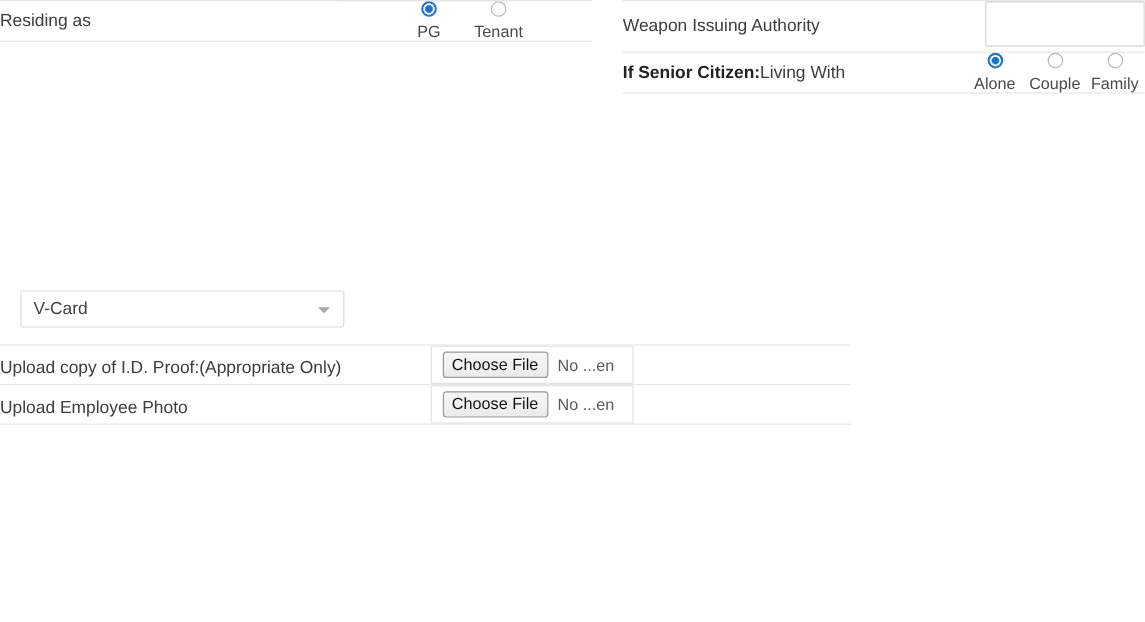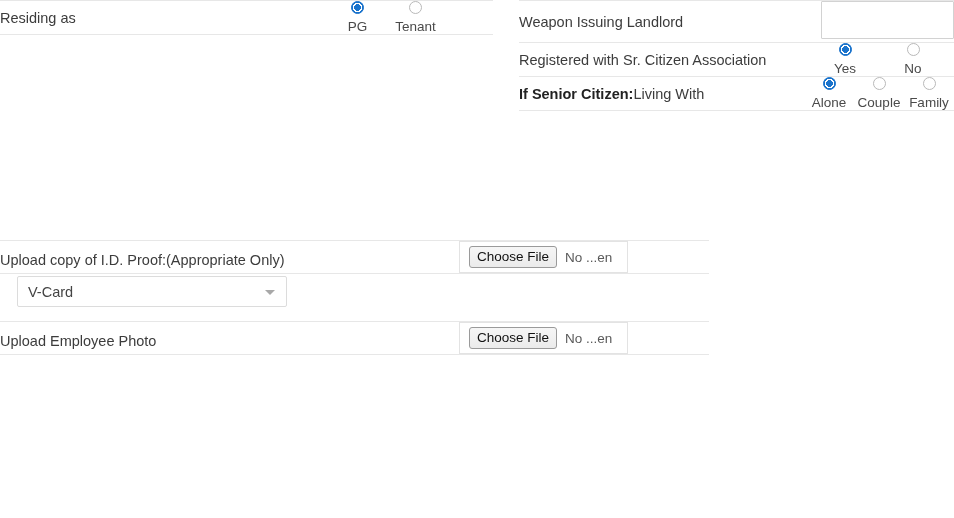--- a/index.html
+++ b/index.html
@@ -198,41 +198,26 @@
   </tbody>
     </table>
 </div>
 
 <div class="panel" id="weapon-panel">
   <table class="ftable">
 
     <tbody>
 
     <tr>
-      <td class="lbl">Weapon Issuing Landlord</td>
+      <td class="lbl">Weapon Issuing Authority</td>
       <td class="txt-cell">
         <div class="txtbox" title=""></div>
       </td>
     </tr>
 
-    <tr>
-      <td class="lbl">Registered with Sr. Citizen Association</td>
-      <td class="radio-cell">
-        <div class="radio-row">
-          <div class="radio-opt" style="width:68px;">
-            <span class="radio-dot on"></span>
-            <span class="radio-lab">Yes</span>
-          </div>
-          <div class="radio-opt" style="width:68px;">
-            <span class="radio-dot"></span>
-            <span class="radio-lab">No</span>
-          </div>
-        </div>
-      </td>
-    </tr>
 
     <tr>
       <td class="lbl b-prefix">
         <b>If Senior Citizen:</b><span>Living With</span>
       </td>
       <td class="radio-cell">
         <div class="radio-row">
           <div class="radio-opt" style="width:50px;">
             <span class="radio-dot on"></span>
             <span class="radio-lab">Alone</span>
@@ -251,41 +236,41 @@
 
   </tbody>
     </table>
 </div>
 
 <div class="panel" id="upload-panel">
   <table class="ftable">
 
     <tbody>
         <tr>
-      <td class="lbl">
-        <div>Upload copy of I.D. Proof:(Appropriate Only)</div>
-      </td>
-      <td class="file-cell">
-        <div class="fileinput">
-          <span class="choose-btn">Choose File</span>
-          <span class="file-status">No ...en</span>
-        </div>
-      </td>
-    </tr>
-    <tr>
       <td style="border-top:none;border-bottom:1px solid #e7e7e7;">
         <div class="sel-wrap">
           <div class="selbox">
             <span class="val">V-Card</span>
             <span class="caret"></span>
           </div>
         </div>
       </td>
       <td style="border-top:none;border-bottom:1px solid #e7e7e7;"></td>
     </tr>
+    <tr>
+      <td class="lbl">
+        <div>Upload copy of I.D. Proof:(Appropriate Only)</div>
+      </td>
+      <td class="file-cell">
+        <div class="fileinput">
+          <span class="choose-btn">Choose File</span>
+          <span class="file-status">No ...en</span>
+        </div>
+      </td>
+    </tr>
 
     <tr>
       <td class="lbl">Upload Employee Photo</td>
       <td class="file-cell">
         <div class="fileinput">
           <span class="choose-btn">Choose File</span>
           <span class="file-status">No ...en</span>
         </div>
       </td>
     </tr>

